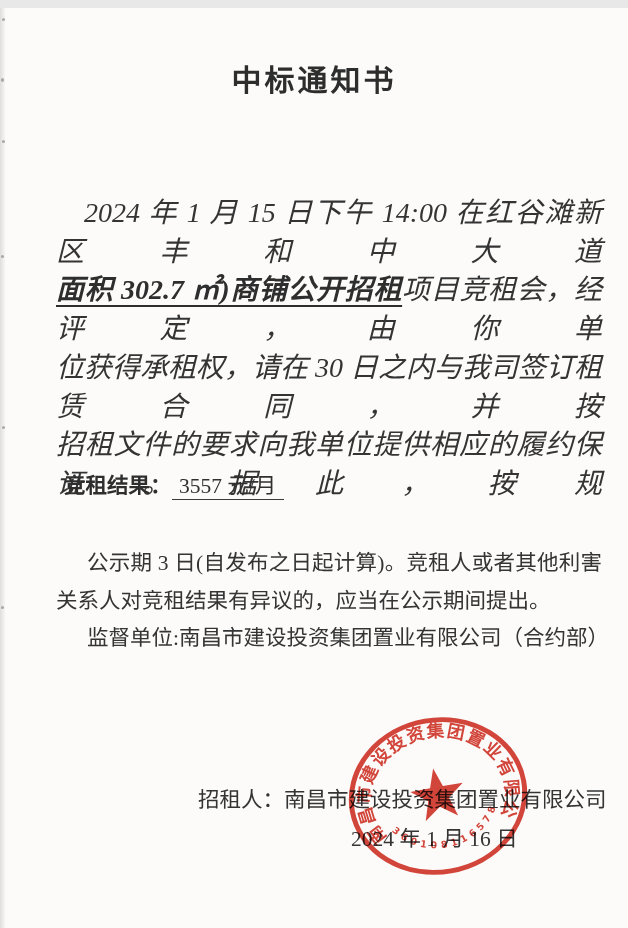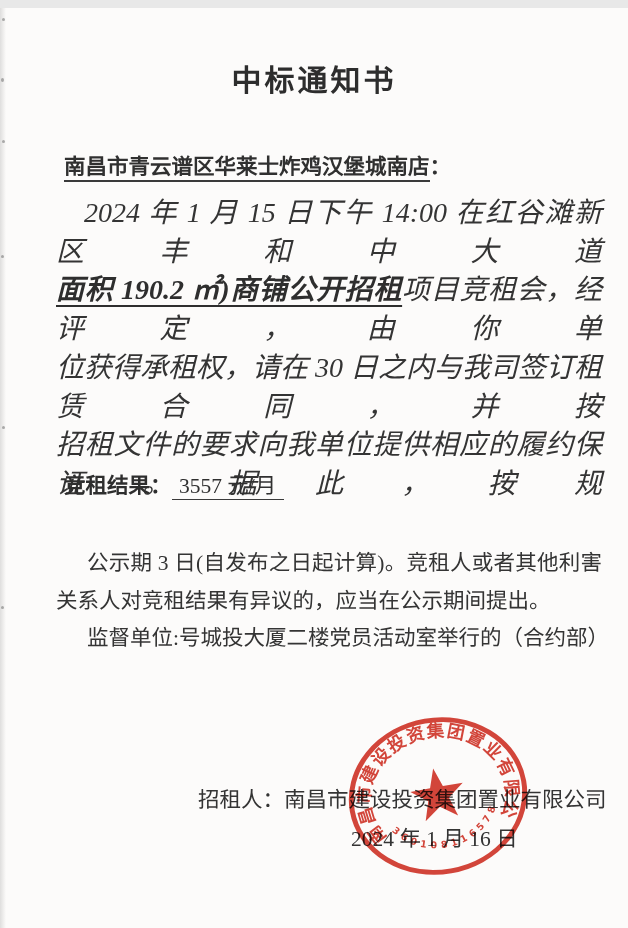--- a/index.html
+++ b/index.html
@@ -88,35 +88,34 @@
 
   <div class="speck" style="left:2px;top:10px;width:3px;height:3px;"></div>
   <div class="speck" style="left:1px;top:70px;width:3px;height:4px;"></div>
   <div class="speck" style="left:2px;top:132px;width:3px;height:3px;"></div>
   <div class="speck" style="left:1px;top:247px;width:3px;height:3px;"></div>
   <div class="speck" style="left:2px;top:418px;width:3px;height:3px;"></div>
   <div class="speck" style="left:1px;top:598px;width:3px;height:3px;"></div>
 
   <div class="title">中标通知书</div>
 
-  <div class="addressee"><span class="uname">南昌市青云谱区华莱士炸鸡汉堡城南店</span><span>：</span></div>
 
   <div class="bodypara">
     <div class="bl jfull indent1">2024 年 1 月 15 日下午 14:00 在红谷滩新区丰和中大道</div>
-    <div class="bl jfull"><span class="em">面积 190.2 ㎡)商铺公开招租</span><span>项目竞租会，经评定，由你单</span></div>
+    <div class="bl jfull"><span class="em">面积 302.7 ㎡)商铺公开招租</span><span>项目竞租会，经评定，由你单</span></div>
     <div class="bl jfull">位获得承租权，请在 30 日之内与我司签订租赁合同，并按</div>
     <div class="bl jfull">招租文件的要求向我单位提供相应的履约保证。据此，按规</div>
   </div>
 
   <div class="result"><span class="rlabel">竞租结果：</span><span class="rvalue">&nbsp;3557 元/月&nbsp;</span></div>
 
   <div class="publicity">
     <div class="bl jfull indent2">公示期 3 日(自发布之日起计算)。竞租人或者其他利害</div>
     <div class="bl">关系人对竞租结果有异议的，应当在公示期间提出。</div>
-    <div class="bl indent2">监督单位:号城投大厦二楼党员活动室举行的（合约部）</div>
+    <div class="bl indent2">监督单位:南昌市建设投资集团置业有限公司（合约部）</div>
   </div>
 
   <div class="lessor">招租人：南昌市建设投资集团置业有限公司</div>
   <div class="docdate">2024 年 1 月 16 日</div>
 
   <svg class="seal" viewBox="0 0 184 170">
     <g transform="rotate(-10 92 82)">
       <ellipse cx="92" cy="82" rx="87" ry="76" fill="none" stroke-width="5" stroke="#d2362a"></ellipse>
       <path id="sealTopArc" d="M 36.3 115.9 A 68 59 0 1 1 147.7 115.9" fill="none"></path>
       <path id="sealBottomArc" d="M 35.6 99.8 A 60 52 0 0 0 148.4 99.8" fill="none"></path>

